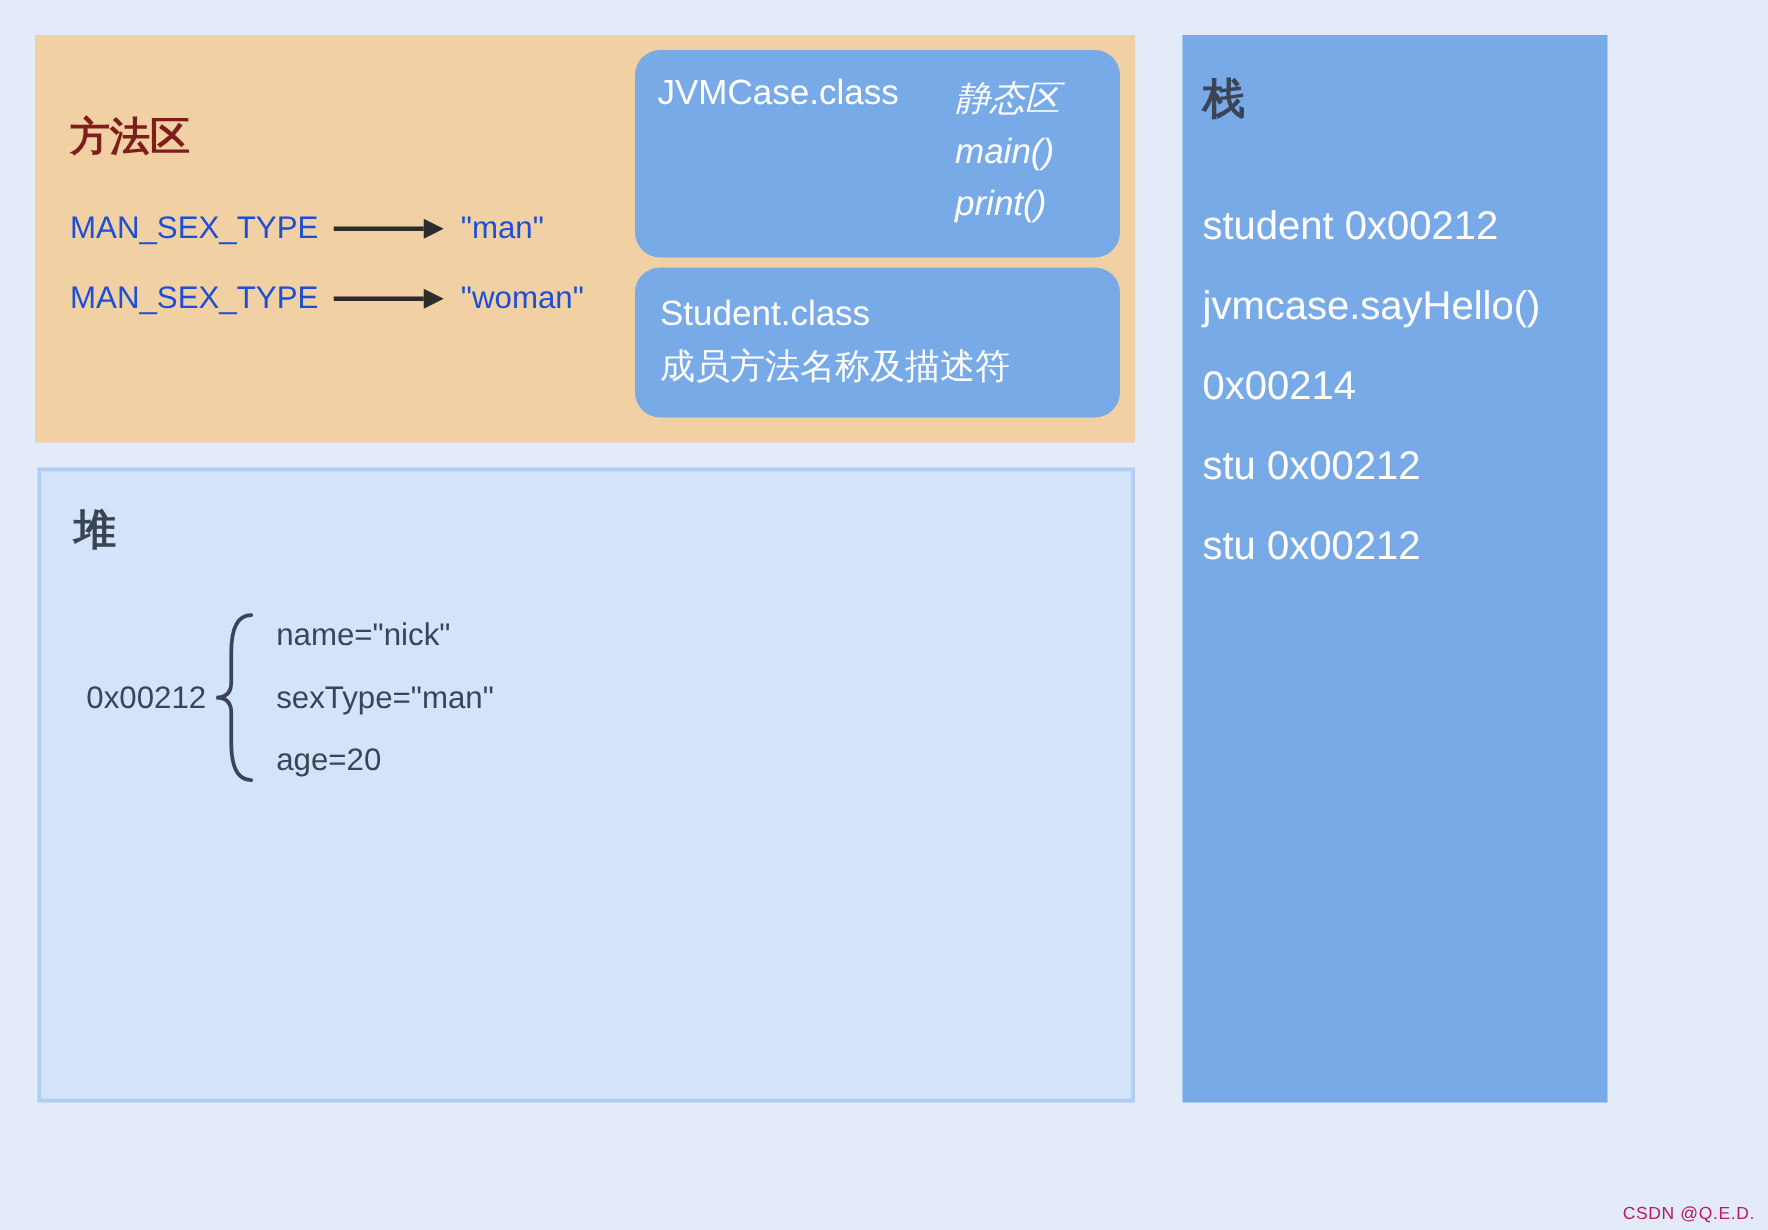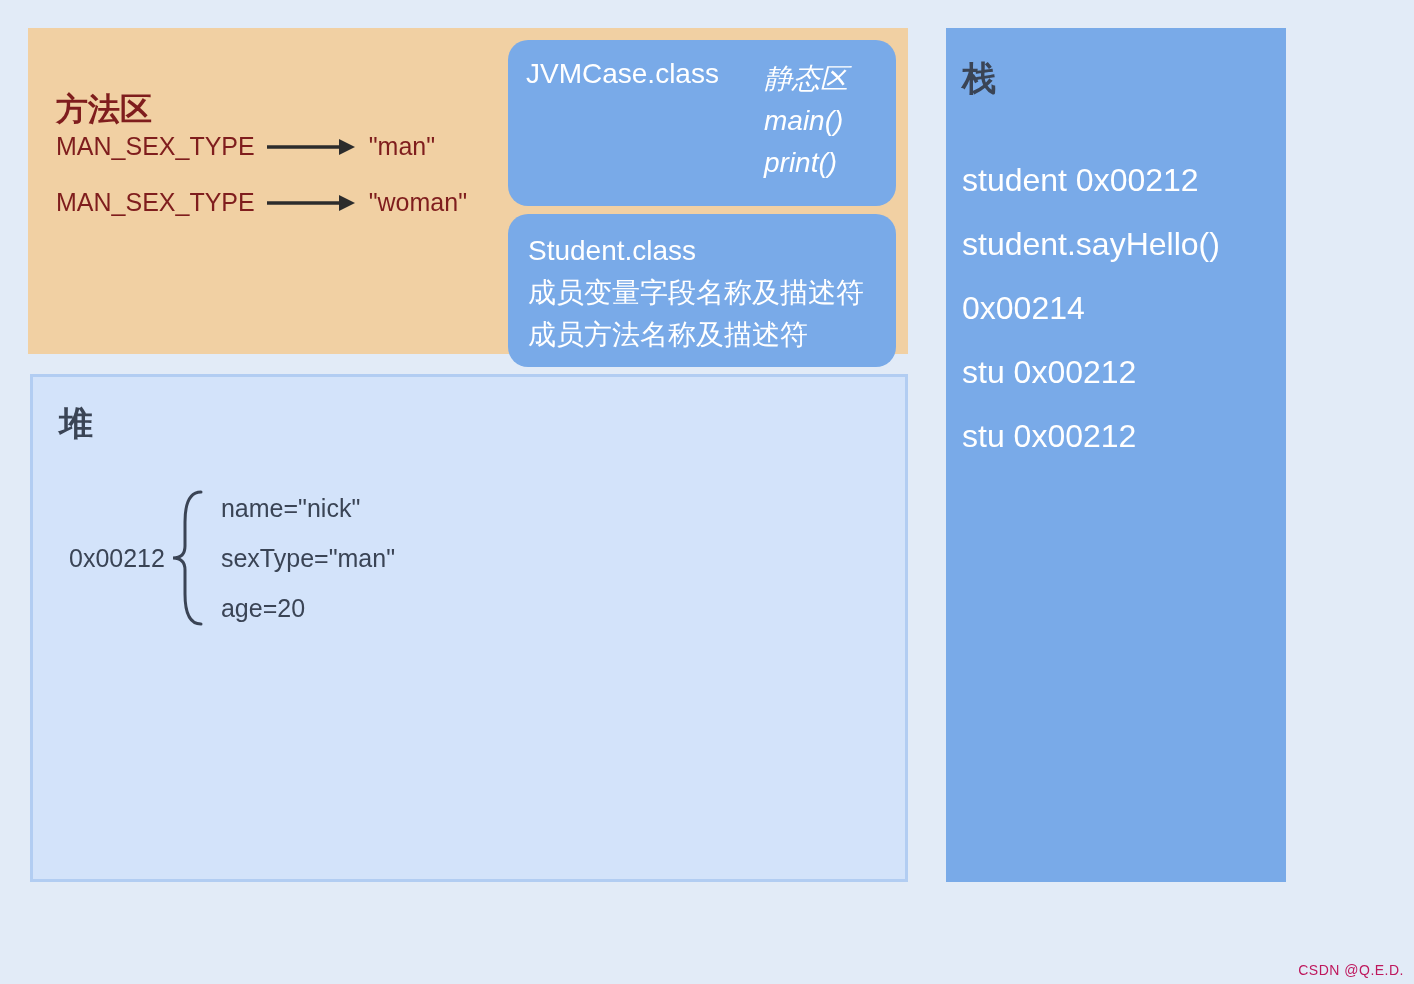--- a/index.html
+++ b/index.html
@@ -27,21 +27,22 @@
     font-weight: 700;
     color: #7f1d1d;
     margin-top: 40px;
   }
   .const-row {
     position: absolute;
     left: 28px;
     font-size: 25px;
     display: flex;
     align-items: center;
-    color: #7f1d1d;
+    color: #1d4ed8;
+    margin-top: 36px;
   }
   .const-row-1 { top: 104px; }
   .const-row-2 { top: 160px; }
   .arrow {
     width: 90px;
     height: 24px;
     margin: 0 14px 0 10px;
     flex: none;
   }
   .blue-box {
@@ -57,21 +58,21 @@
     top: 12px;
     width: 388px;
     height: 166px;
   }
   .jvmcase-box .left-col { position: absolute; left: 18px; top: 18px; }
   .jvmcase-box .right-col { position: absolute; left: 256px; top: 18px; line-height: 42px; font-style: italic; }
   .student-box {
     left: 480px;
     top: 186px;
     width: 388px;
-    height: 153px;
+    height: 120px;
     line-height: 42px;
   }
   .heap {
     position: absolute;
     left: 30px;
     top: 374px;
     width: 878px;
     height: 508px;
     background: #d3e3fa;
     border: 3px solid #b2cdf2;
@@ -168,21 +169,20 @@
     <div class="left-col">JVMCase.class</div>
     <div class="right-col">
       <div>静态区</div>
       <div>main()</div>
       <div>print()</div>
     </div>
   </div>
 
   <div class="blue-box student-box">
     <div>Student.class</div>
-    <div>成员变量字段名称及描述符</div>
     <div>成员方法名称及描述符</div>
   </div>
 </div>
 
 <div class="heap">
   <div class="heap-title">堆</div>
 
   <div class="obj-row">
     <span>0x00212</span>
     <svg class="brace" viewBox="0 0 36 140">
@@ -194,19 +194,19 @@
       <div>age=20</div>
     </div>
   </div>
 
 </div>
 
 <div class="stack">
   <div class="stack-title">栈</div>
   <div class="stack-items">
     <div>student   0x00212</div>
-    <div>student.sayHello() 0x00214</div>
+    <div>jvmcase.sayHello() 0x00214</div>
     <div>stu   0x00212</div>
     <div>stu   0x00212</div>
   </div>
 </div>
 
 <div class="watermark">CSDN @Q.E.D.</div>
 
 </body></html>

